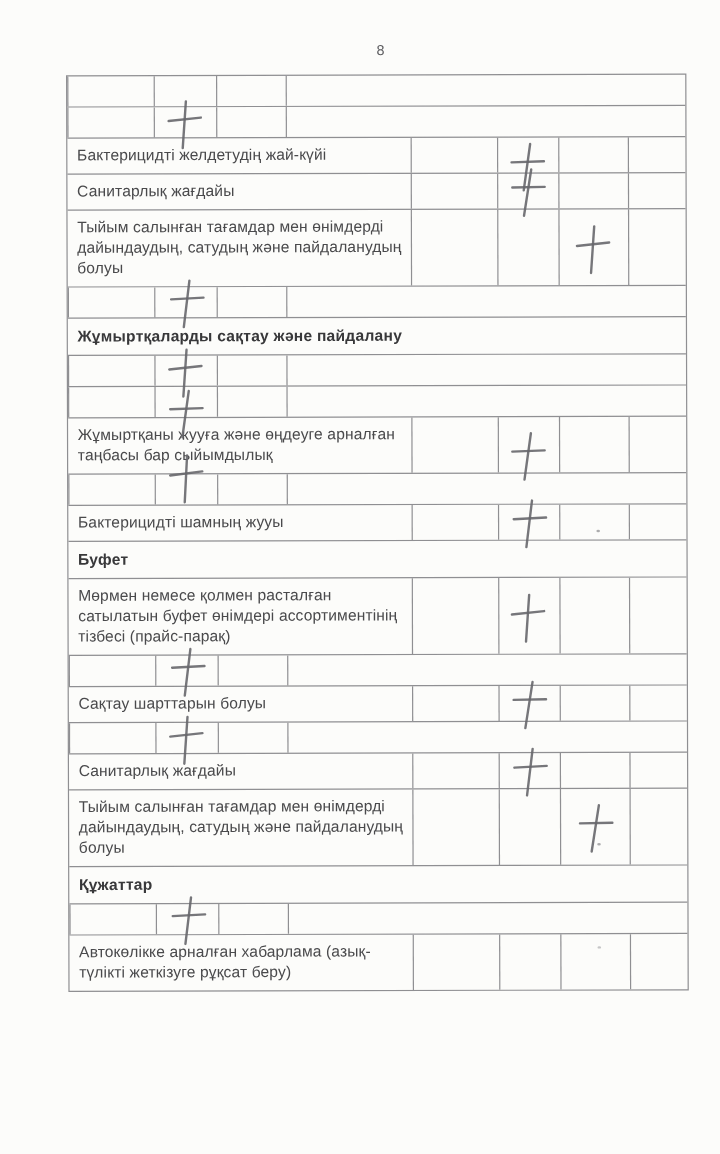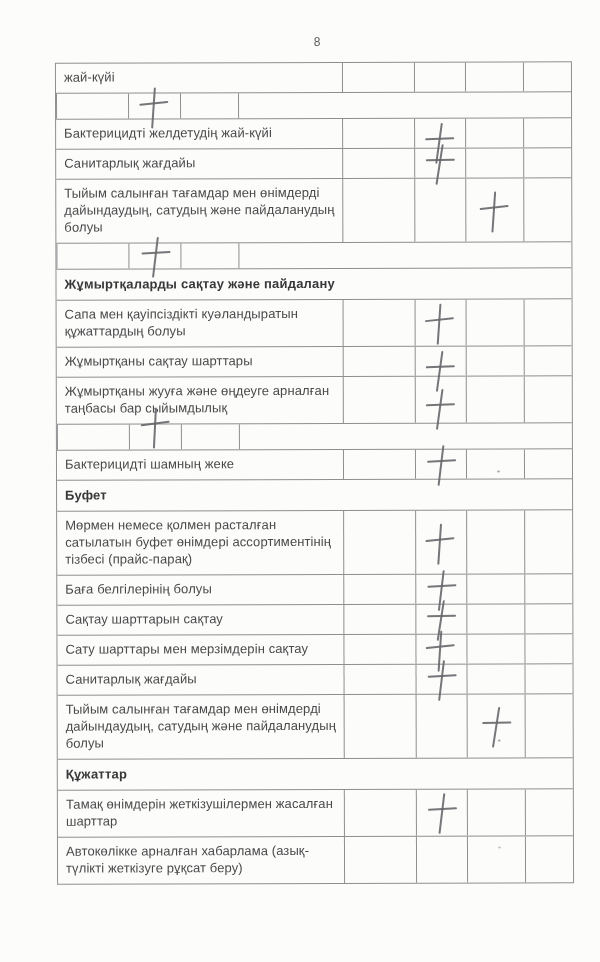--- a/index.html
+++ b/index.html
@@ -108,21 +108,20 @@
   }
   .speck.s-top{top:22%; opacity:.55;}
 </style>
 </head>
 <body>
 
 <div class="page-number">8</div>
 
 <div class="doc-table">
     <div class="row">
-      <div class="cell text">жай-күйі</div>
       <div class="cell check c1"></div>
       <div class="cell check c2"></div>
       <div class="cell check c3"></div>
       <div class="cell check c4"></div>
     </div>
     <div class="row">
       <div class="cell check c1"></div>
       <div class="cell check c2">
         <div class="mark r1"></div>
       </div>
@@ -161,30 +160,28 @@
       <div class="cell check c2">
         <div class="mark r2"></div>
       </div>
       <div class="cell check c3"></div>
       <div class="cell check c4"></div>
     </div>
     <div class="row section">
       <div class="cell text">Жұмыртқаларды сақтау және пайдалану</div>
     </div>
     <div class="row">
-      <div class="cell text">Сапа мен қауіпсіздікті куәландыратын құжаттардың болуы</div>
-      <div class="cell check c1"></div>
-      <div class="cell check c2">
-        <div class="mark r1"></div>
-      </div>
-      <div class="cell check c3"></div>
-      <div class="cell check c4"></div>
-    </div>
-    <div class="row">
-      <div class="cell text">Жұмыртқаны сақтау шарттары</div>
+      <div class="cell check c1"></div>
+      <div class="cell check c2">
+        <div class="mark r1"></div>
+      </div>
+      <div class="cell check c3"></div>
+      <div class="cell check c4"></div>
+    </div>
+    <div class="row">
       <div class="cell check c1"></div>
       <div class="cell check c2">
         <div class="mark m-low"></div>
       </div>
       <div class="cell check c3"></div>
       <div class="cell check c4"></div>
     </div>
     <div class="row">
       <div class="cell text">Жұмыртқаны жууға және өңдеуге арналған таңбасы бар сыйымдылық</div>
       <div class="cell check c1"></div>
@@ -196,21 +193,21 @@
     </div>
     <div class="row">
       <div class="cell check c1"></div>
       <div class="cell check c2">
         <div class="mark m-high"></div>
       </div>
       <div class="cell check c3"></div>
       <div class="cell check c4"></div>
     </div>
     <div class="row">
-      <div class="cell text">Бактерицидті шамның жеке</div>
+      <div class="cell text">Бактерицидті шамның жууы</div>
       <div class="cell check c1"></div>
       <div class="cell check c2">
         <div class="mark r2"></div>
       </div>
       <div class="cell check c3">
         <div class="speck"></div>
       </div>
       <div class="cell check c4"></div>
     </div>
     <div class="row section">
@@ -219,39 +216,37 @@
     <div class="row">
       <div class="cell text">Мөрмен немесе қолмен расталған сатылатын буфет өнімдері ассортиментінің тізбесі (прайс-парақ)</div>
       <div class="cell check c1"></div>
       <div class="cell check c2">
         <div class="mark r1"></div>
       </div>
       <div class="cell check c3"></div>
       <div class="cell check c4"></div>
     </div>
     <div class="row">
-      <div class="cell text">Баға белгілерінің болуы</div>
-      <div class="cell check c1"></div>
-      <div class="cell check c2">
-        <div class="mark r2"></div>
-      </div>
-      <div class="cell check c3"></div>
-      <div class="cell check c4"></div>
-    </div>
-    <div class="row">
-      <div class="cell text">Сақтау шарттарын сақтау</div>
+      <div class="cell check c1"></div>
+      <div class="cell check c2">
+        <div class="mark r2"></div>
+      </div>
+      <div class="cell check c3"></div>
+      <div class="cell check c4"></div>
+    </div>
+    <div class="row">
+      <div class="cell text">Сақтау шарттарын болуы</div>
       <div class="cell check c1"></div>
       <div class="cell check c2">
         <div class="mark r0"></div>
       </div>
       <div class="cell check c3"></div>
       <div class="cell check c4"></div>
     </div>
     <div class="row">
-      <div class="cell text">Сату шарттары мен мерзімдерін сақтау</div>
       <div class="cell check c1"></div>
       <div class="cell check c2">
         <div class="mark r1"></div>
       </div>
       <div class="cell check c3"></div>
       <div class="cell check c4"></div>
     </div>
     <div class="row">
       <div class="cell text">Санитарлық жағдайы</div>
       <div class="cell check c1"></div>
@@ -268,21 +263,20 @@
       <div class="cell check c3">
         <div class="mark r0"></div>
         <div class="speck"></div>
       </div>
       <div class="cell check c4"></div>
     </div>
     <div class="row section">
       <div class="cell text">Құжаттар</div>
     </div>
     <div class="row">
-      <div class="cell text">Тамақ өнімдерін жеткізушілермен жасалған шарттар</div>
       <div class="cell check c1"></div>
       <div class="cell check c2">
         <div class="mark r2"></div>
       </div>
       <div class="cell check c3"></div>
       <div class="cell check c4"></div>
     </div>
     <div class="row">
       <div class="cell text">Автокөлікке арналған хабарлама (азық-түлікті жеткізуге рұқсат беру)</div>
       <div class="cell check c1"></div>

